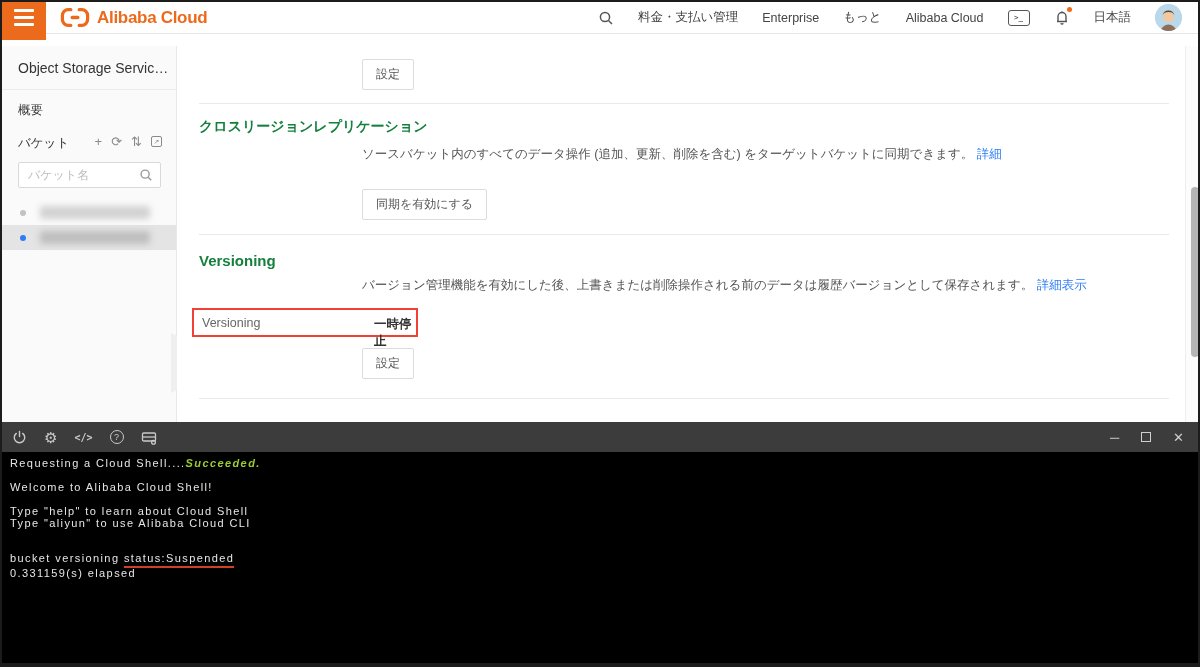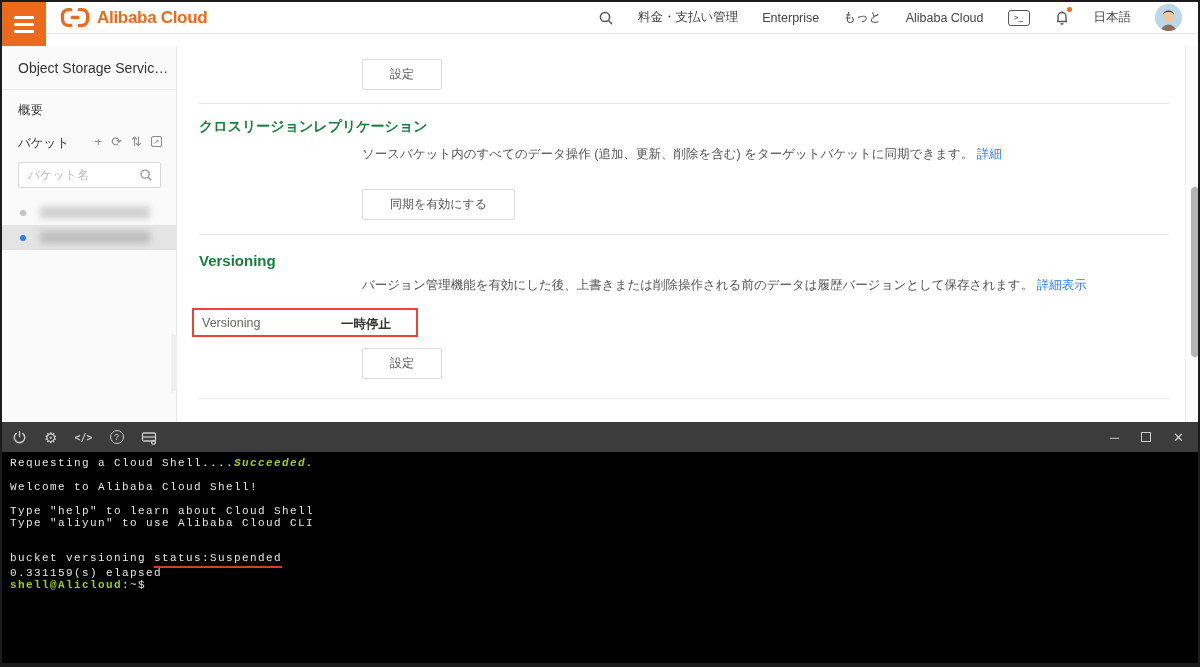--- a/index.html
+++ b/index.html
@@ -2,21 +2,21 @@
 <html><head>
 <meta charset="utf-8">
 <style>
   * { margin:0; padding:0; box-sizing:border-box; }
   html,body { width:1200px; height:667px; font-family:"Liberation Sans", sans-serif; }
   .frame { position:relative; width:1200px; height:667px; background:#fff; overflow:hidden;
            border:2px solid #1c1c1c; border-bottom-width:4px; }
 
   
   .topbar { position:absolute; left:0; top:0; width:100%; height:32px; background:#fff;
-            border-bottom:1px solid #e7e7e7; display:flex; }
+            border-bottom:1px solid #e7e7e7; display:flex; align-items:center; }
   .hamburger { width:44px; height:44px; background:#ec6a1c; display:flex; flex-direction:column;
                justify-content:center; align-items:center; gap:4px; cursor:pointer; flex:0 0 auto; }
   .hamburger i { display:block; width:20px; height:3px; background:#fff; border-radius:1px; }
   .logo { display:flex; align-items:center; gap:7px; margin-left:14px; color:#ec6a1c; }
   .logo .logo-text { font-size:17px; font-weight:bold; letter-spacing:-0.3px; }
   .topnav { margin-left:auto; display:flex; align-items:center; gap:24px; padding-right:16px;
             font-size:12.5px; color:#444; }
   .topnav .nav-item { cursor:pointer; white-space:nowrap; }
   .icon-btn { display:inline-flex; align-items:center; justify-content:center; cursor:pointer; }
   .shell-ico { width:22px; height:16px; border:1.5px solid #555; border-radius:3px;
@@ -55,48 +55,48 @@
   .sb-item.selected .blur-name { background:#bfbfbf; }
 
   .collapse-handle { position:absolute; left:169px; top:331px; width:17px; height:60px; background:#efefef;
                      clip-path:polygon(0 0, 100% 14%, 100% 86%, 0 100%); color:#a9a9a9; font-size:11px;
                      display:flex; align-items:center; justify-content:center; cursor:pointer; }
 
   
   .main { position:absolute; left:175px; top:44px; width:1008px; height:376px; background:#fff; }
   .divider { position:absolute; left:22px; width:970px; height:1px; background:#e9e9e9; }
   .btn { position:absolute; background:#fff; border:1px solid #dcdcdc; border-radius:2px; color:#555;
-         font-size:12px; padding:6px 27px; cursor:pointer; white-space:nowrap; }
+         font-size:12px; padding:6px 13px; cursor:pointer; white-space:nowrap; }
   .sec-title { position:absolute; left:22px; font-weight:bold; color:#15803d; }
   .desc { position:absolute; left:185px; font-size:12.5px; color:#555; white-space:nowrap; }
   .link { color:#2d7df5; cursor:pointer; text-decoration:none; }
   .redbox { position:absolute; left:15px; top:262px; width:226px; height:29px; border:2px solid #f04134;
             background:#fff; }
   .redbox .rb-label { position:absolute; left:8px; top:6px; font-size:12.5px; color:#666; }
-  .redbox .rb-value { position:absolute; left:147px; top:6px; font-size:12.5px; font-weight:bold; color:#333; }
+  .redbox .rb-value { position:absolute; left:180px; top:6px; font-size:12.5px; font-weight:bold; color:#333; }
 
   
   .scroll-track { position:absolute; left:1183px; top:44px; width:17px; height:376px; background:#fcfcfc;
                   border-left:1px solid #eee; }
   .scroll-thumb { position:absolute; left:5px; top:141px; width:8px; height:170px; background:#b5b5b5;
                   border-radius:4px; cursor:grab; }
 
   
   .terminal { position:absolute; left:0; top:420px; width:1196px; height:243px; background:#000; }
   .term-header { height:30px; background:#3c3c3c; display:flex; align-items:center; padding:0 14px 0 10px; }
   .term-tools { display:flex; align-items:center; gap:17px; color:#c9c9c9; }
   .term-tools .ti { display:inline-flex; align-items:center; justify-content:center; cursor:pointer; }
   .gear-glyph { font-size:15px; line-height:1; }
   .code-glyph { font-family:"DejaVu Sans Mono",monospace; font-size:10px; font-weight:bold; }
   .help-glyph { width:14px; height:14px; border:1.3px solid #c9c9c9; border-radius:50%; font-size:9px;
                 display:inline-flex; align-items:center; justify-content:center; }
   .term-winctl { margin-left:auto; display:flex; align-items:center; gap:22px; color:#cfcfcf; }
   .wc { cursor:pointer; font-size:13px; line-height:1; }
   .wc-max { width:10px; height:10px; border:1.6px solid #cfcfcf; display:inline-block; }
-  .term-body { padding:6px 8px; font-family:Liberation Mono, monospace; font-size:11px;
+  .term-body { padding:6px 8px; font-family:Liberation Sans, sans-serif; font-size:11px;
                letter-spacing:1.4px; line-height:11.9px; color:#e6e6e6; cursor:text; }
   .term-line { white-space:pre; min-height:11.9px; }
   .t-green { color:#9acd32; font-weight:bold; }
   .t-succ { color:#9acd32; font-weight:bold; font-style:italic; }
   .t-underline-red { display:inline-block; border-bottom:2.5px solid #cf4126; padding-bottom:1px; }
   .blur-cmd { display:inline-block; width:148px; height:10px; background:#8f8f8f; filter:blur(2.5px);
               vertical-align:-1px; margin:0 5px 0 2px; border-radius:2px; }
 </style>
 </head>
 <body>
@@ -245,17 +245,16 @@
       <div class="term-line"><span>Requesting a Cloud Shell....</span><span class="t-succ">Succeeded.</span></div>
       <div class="term-line"></div>
       <div class="term-line">Welcome to Alibaba Cloud Shell!</div>
       <div class="term-line"></div>
       <div class="term-line">Type "help" to learn about Cloud Shell</div>
       <div class="term-line">Type "aliyun" to use Alibaba Cloud CLI</div>
       <div class="term-line"></div>
       <div class="term-line"></div>
       <div class="term-line"><span>bucket versioning </span><span class="t-underline-red">status:Suspended</span></div>
       <div class="term-line">0.331159(s) elapsed</div>
-      <div class="term-line"><span class="t-green">shell@Alicloud</span><span>:~$ </span></div>
     </div>
   </section>
 
 </div>
 
 </body></html>

